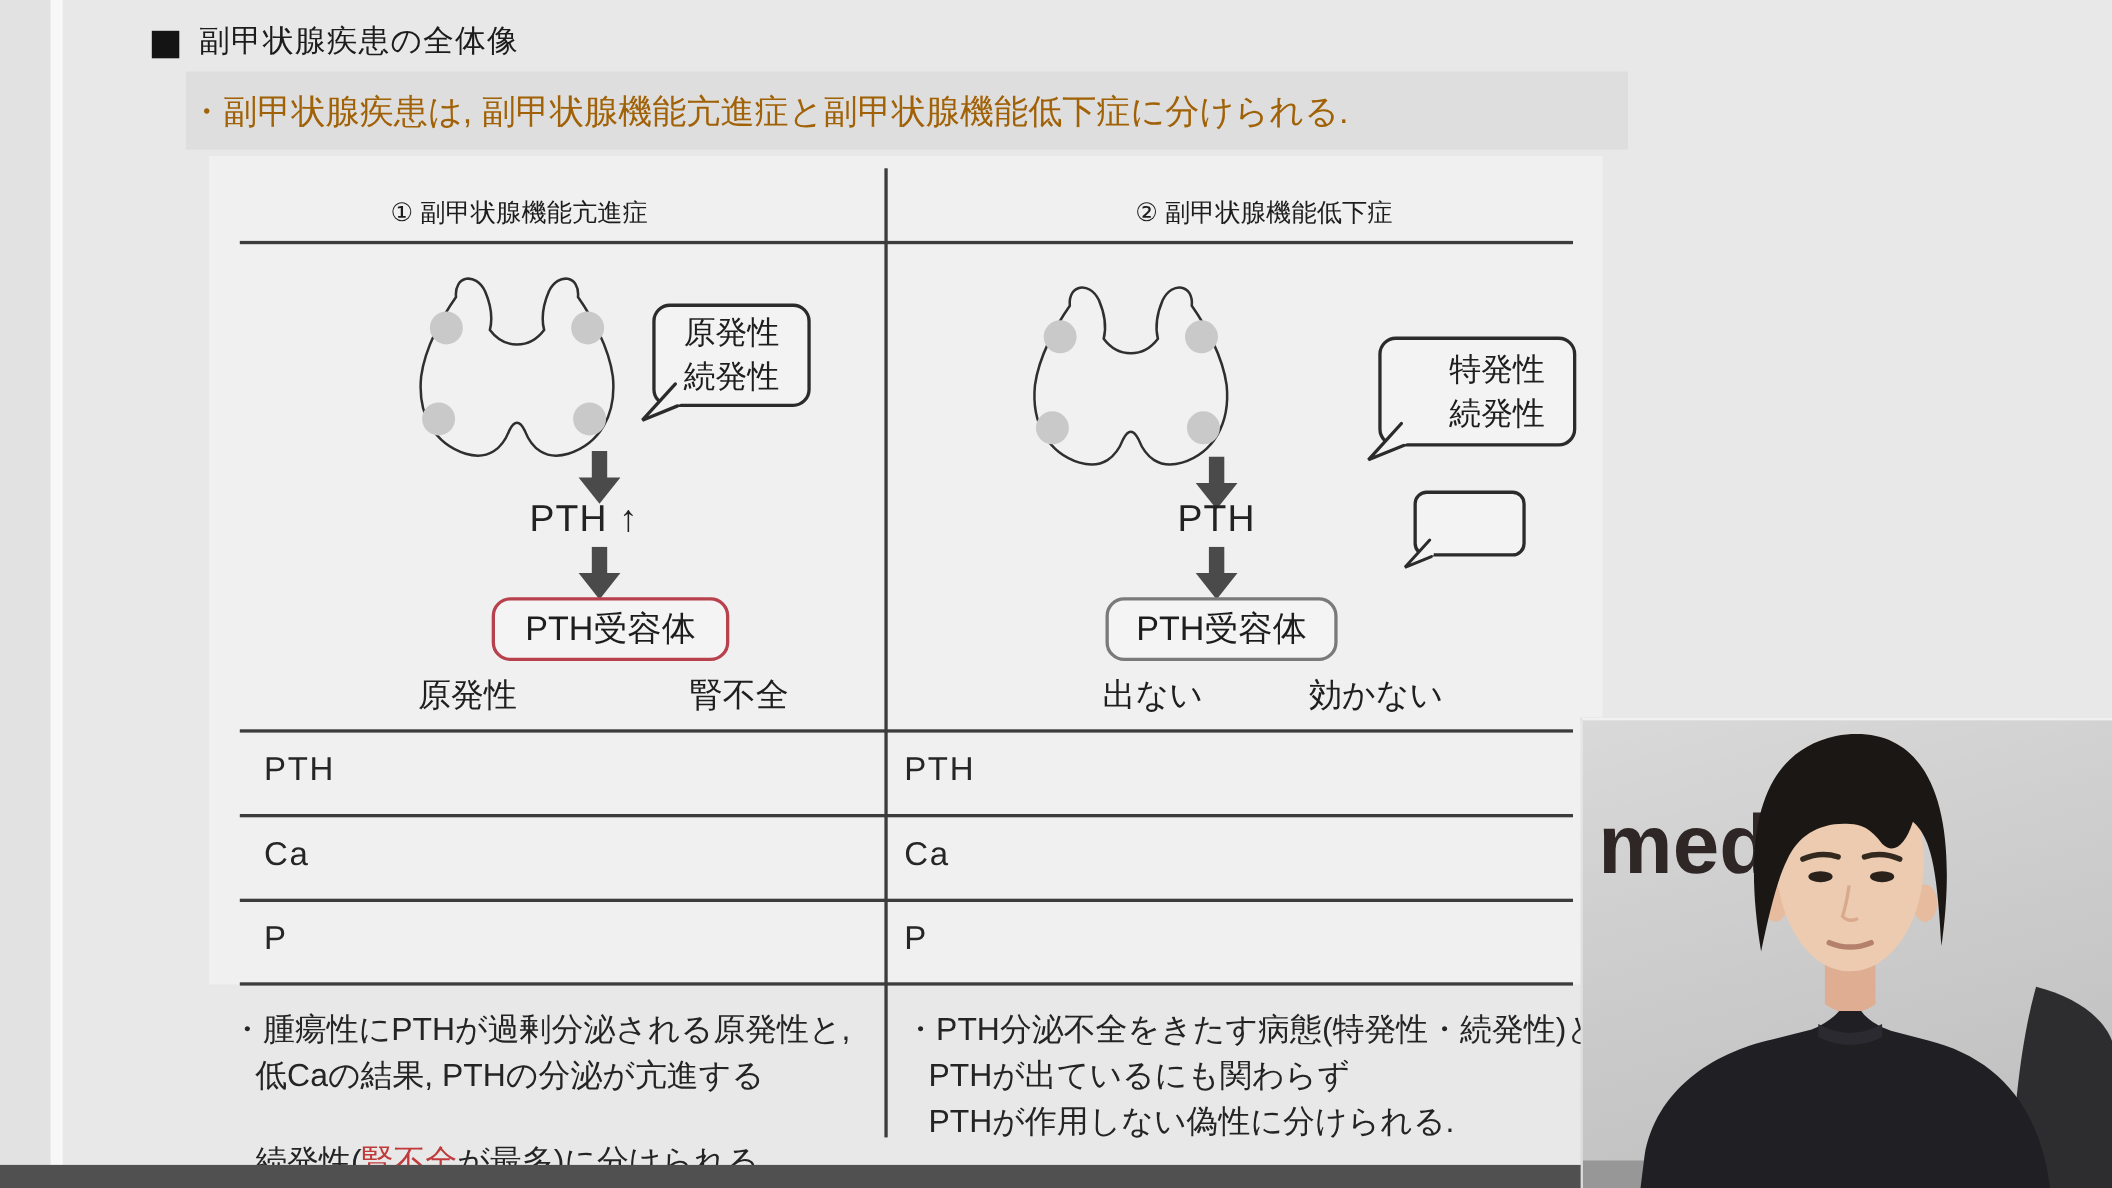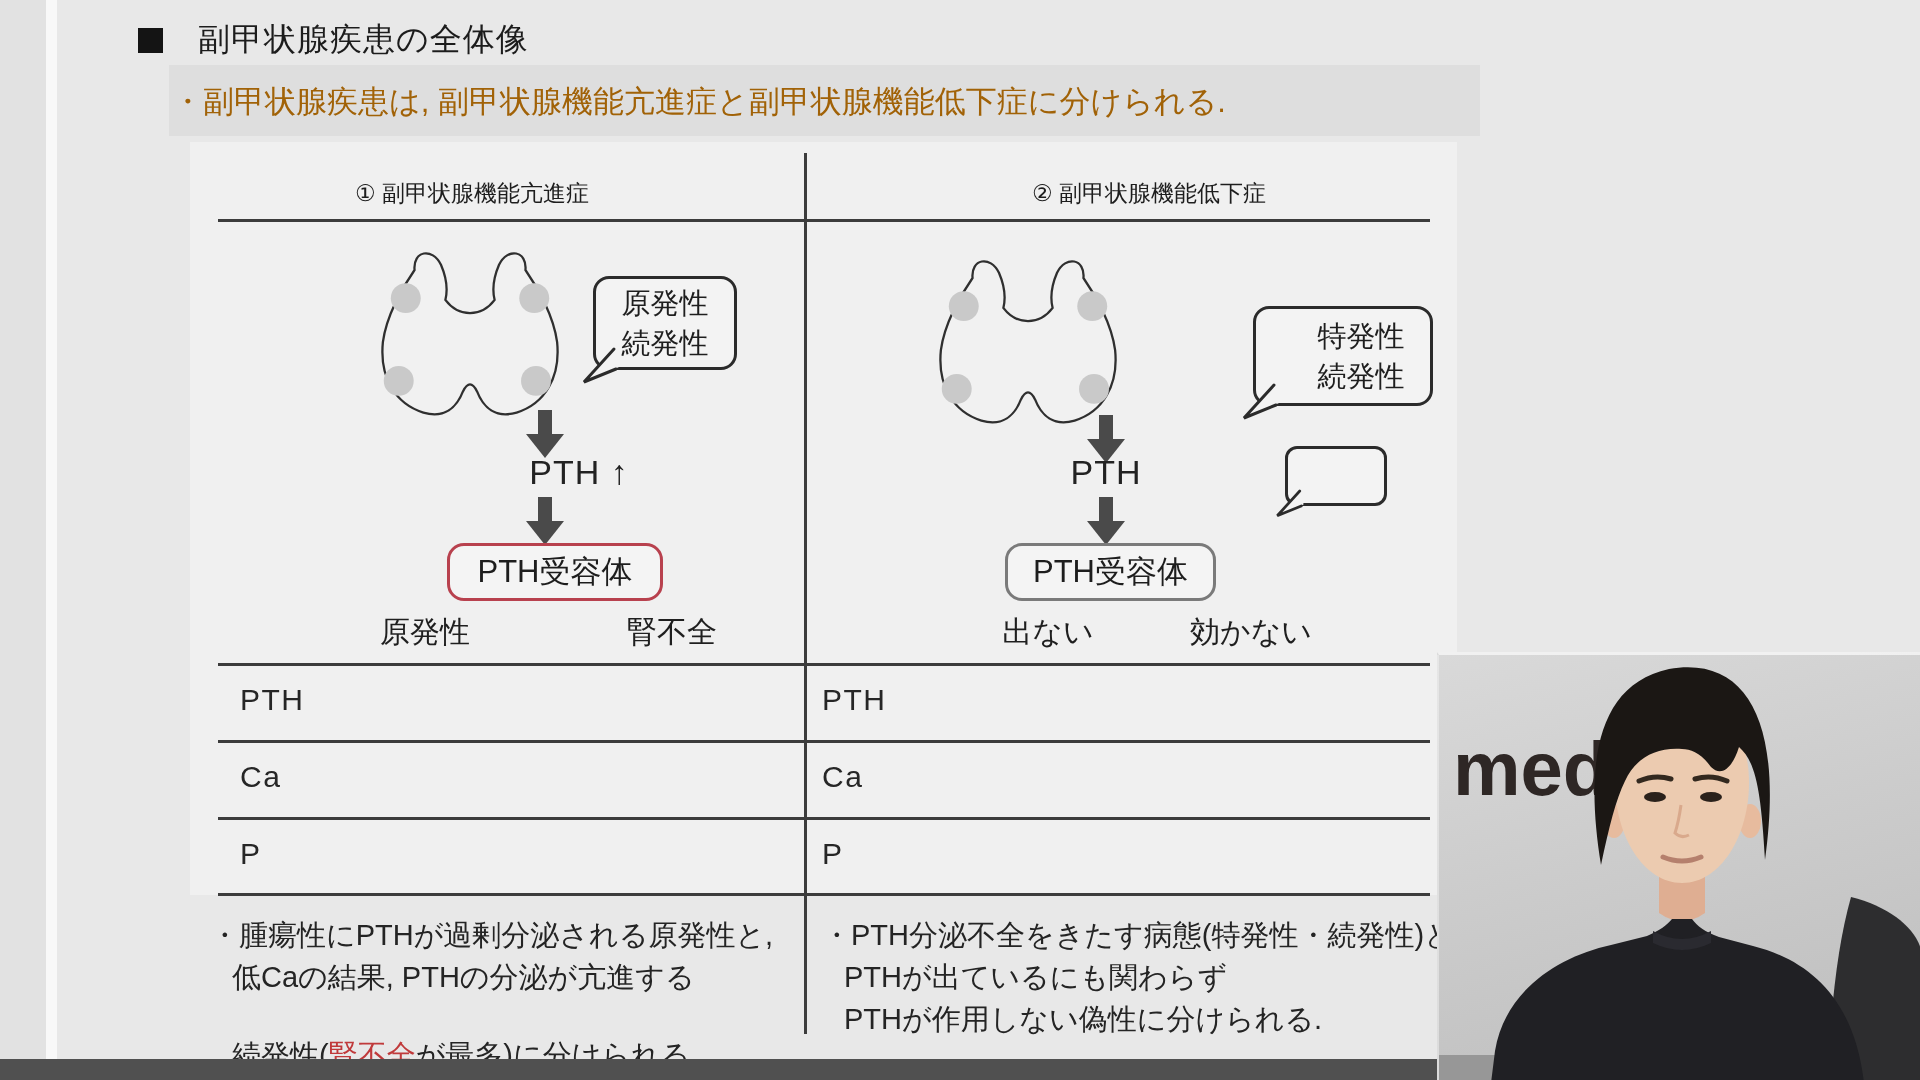--- a/index.html
+++ b/index.html
@@ -9,21 +9,21 @@
     font-family:"Liberation Sans","DejaVu Sans",sans-serif;
   }
   .abs{position:absolute;}
   
   .gutter{left:0;top:0;width:46px;height:1080px;background:#e2e2e2;}
   .white-strip{left:46px;top:0;width:11px;height:1080px;background:#f8f8f8;}
   .bottom-strip{left:0;top:1059px;width:1920px;height:21px;background:#505050;z-index:5;}
 
   
   .title-bullet{left:138px;top:28px;width:25px;height:25px;background:#141414;}
-  .page-title{left:198px;top:18px;font-size:32px;letter-spacing:1px;color:#1c1c1c;}
+  .page-title{left:181px;top:18px;font-size:28px;letter-spacing:1px;color:#1c1c1c;}
 
   
   .subtitle-band{left:169px;top:65px;width:1311px;height:71px;background:#dedede;}
   .subtitle-text{left:172px;top:81px;font-size:31px;color:#a16207;}
 
   
   .panel{left:190px;top:142px;width:1267px;height:753px;background:#f0f0f0;}
   .divider-v{left:804px;top:153px;width:3px;height:881px;background:#3c3c3c;}
   .header-underline{left:218px;top:219px;width:1212px;height:3px;background:#3c3c3c;}
   .col-header{top:178px;width:420px;text-align:center;font-size:23px;color:#1d1d1d;}
@@ -136,21 +136,21 @@
   <svg class="tail" viewBox="0 0 40 40">
     <path d="M 36 0 L 2 38 L 38 22 Z" fill="#f3f3f3"></path>
     <path d="M 33 4 L 3 37 L 35 24" fill="none" stroke="#2b2b2b" stroke-width="3.6" stroke-linecap="round"></path>
   </svg>
 </div>
 
 <svg class="abs down-arrow" style="left:523px;top:410px;" viewBox="0 0 44 50">
   <rect x="15" y="0" width="14" height="26" fill="#4a4a4a"></rect>
     <path d="M3 24 L41 24 L22 48 Z" fill="#4a4a4a"></path>
 </svg>
-<div class="abs hormone" style="left:499px;top:453px;">PTH ↑</div>
+<div class="abs hormone" style="left:451px;top:453px;">PTH ↑</div>
 <svg class="abs down-arrow" style="left:523px;top:497px;" viewBox="0 0 44 50">
   <rect x="15" y="0" width="14" height="26" fill="#4a4a4a"></rect>
     <path d="M3 24 L41 24 L22 48 Z" fill="#4a4a4a"></path>
 </svg>
 <div class="abs receptor red" style="left:447px;top:543px;width:210px;">PTH受容体</div>
 <div class="abs cause" style="left:345px;top:612px;">原発性</div>
 <div class="abs cause" style="left:592px;top:612px;">腎不全</div>
 
 <svg class="abs down-arrow" style="left:1084px;top:415px;" viewBox="0 0 44 50">
   <rect x="15" y="0" width="14" height="26" fill="#4a4a4a"></rect>

